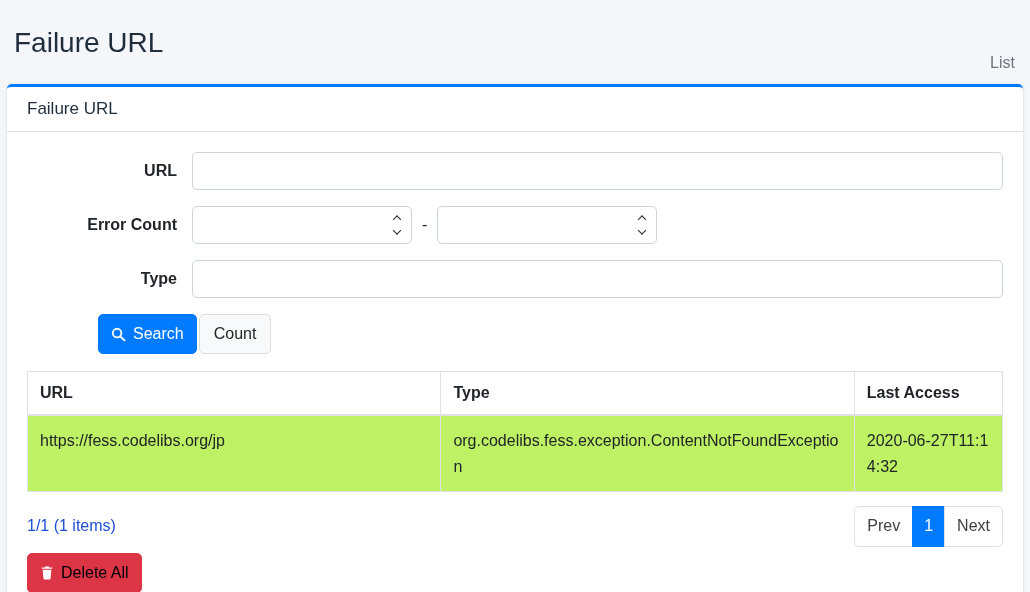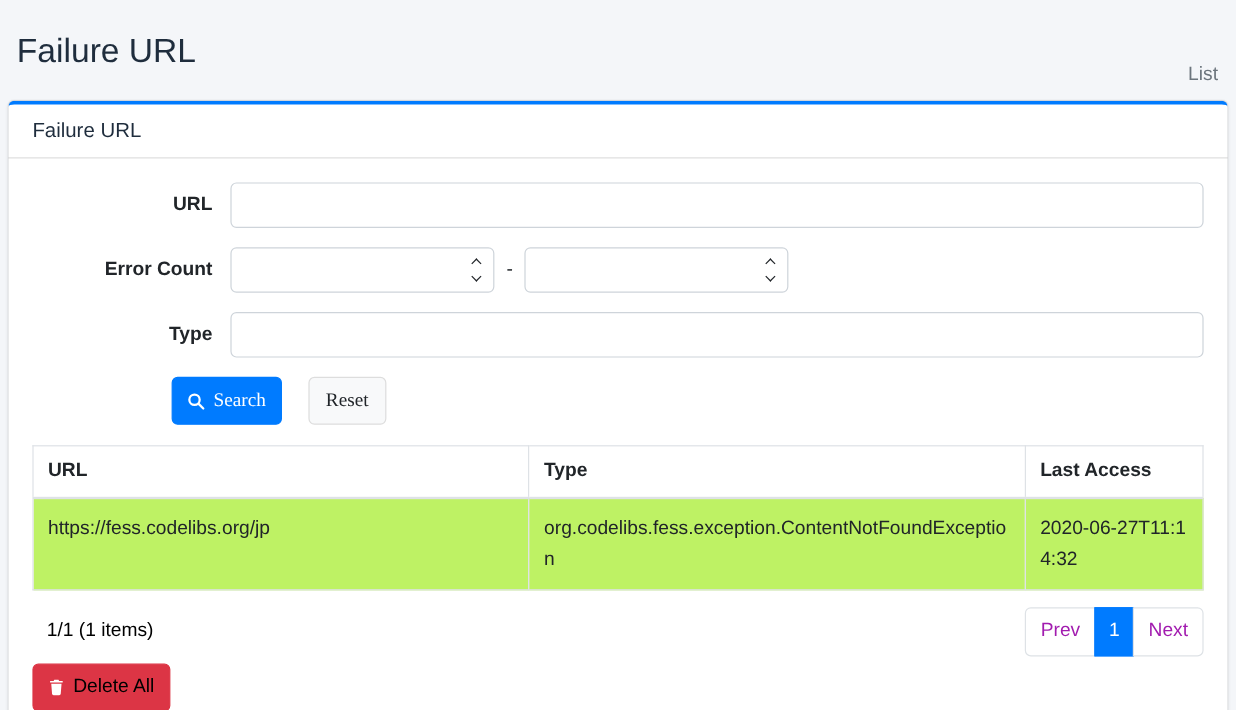--- a/index.html
+++ b/index.html
@@ -48,21 +48,21 @@
     border-left: 1.6px solid #212529; border-top: 1.6px solid #212529;
     transform: rotate(45deg);
   }
   .chev-down {
     width: 6px; height: 6px;
     border-right: 1.6px solid #212529; border-bottom: 1.6px solid #212529;
     transform: rotate(45deg);
   }
   .dash { margin: 0 10px; color: #212529; }
 
-  .btn-row { margin-left: 116px; display: flex; gap: 22px; margin-bottom: 17px; font-family: Liberation Serif, serif; }
+  .btn-row { margin-left: 71px; display: flex; gap: 2px; margin-bottom: 17px; }
   .btn {
     font: inherit; border-radius: 5px; padding: 7px 12px; cursor: pointer;
     display: inline-flex; align-items: center; gap: 7px; border: 1px solid transparent;
     line-height: 1.5;
   }
   .btn-primary { background: #007bff; border-color: #007bff; color: #fff; }
   .btn-default { background: #f8f9fa; border-color: #ddd; color: #212529; padding: 7px 14px; }
   .btn-danger  { background: #dc3545; border-color: #dc3545; color: #000000; margin-top: 6px; }
 
   .data-table { width: 100%; border-collapse: collapse; }
@@ -70,25 +70,25 @@
     border: 1px solid #dee2e6; padding: 12px; text-align: left; vertical-align: top;
   }
   .data-table thead th { border-bottom-width: 2px; font-weight: 700; background: #fff; }
   .data-table th:nth-child(1) { width: 42.4%; }
   .data-table th:nth-child(2) { width: 42.4%; }
   .data-table th:nth-child(3) { width: 15.2%; }
   .data-table tbody tr { background: #bef264; }
   .data-table td { word-break: break-all; line-height: 1.6; }
 
   .list-footer { display: flex; justify-content: space-between; align-items: center; margin-top: 14px; }
-  .page-summary { color: #000000; margin-left: 12px; }
+  .page-summary { color: #1d4ed8; }
   .pagination { display: flex; list-style: none; margin: 0; padding: 0; }
   .page-link {
     display: block; padding: 8px 12px; border: 1px solid #dee2e6;
-    background: #fff; color: #a21caf; margin-left: -1px; font: inherit; cursor: pointer;
+    background: #fff; color: #404040; margin-left: -1px; font: inherit; cursor: pointer;
     line-height: 1.4;
   }
   .page-item:first-child .page-link { border-radius: 5px 0 0 5px; margin-left: 0; }
   .page-item:last-child .page-link { border-radius: 0 5px 5px 0; }
   .page-item.active .page-link { background: #007bff; border-color: #007bff; color: #fff; padding: 8px 11px; }
   .icon-svg { display: block; }
 </style>
 </head>
 <body>
 
@@ -145,21 +145,21 @@
 
       <div class="btn-row">
         <button class="btn btn-primary">
           <svg class="icon-svg" width="15" height="15" viewBox="0 0 16 16" fill="none" stroke="#ffffff" stroke-width="2" stroke-linecap="round">
             <circle cx="6.5" cy="6.5" r="4.6"></circle>
             <line x1="10.2" y1="10.2" x2="14.3" y2="14.3"></line>
           </svg>
           <span>Search</span>
         </button>
         <button class="btn btn-default">
-          <span>Reset</span>
+          <span>Count</span>
         </button>
       </div>
 
       <table class="data-table">
         <thead>
           <tr>
             <th>URL</th>
             <th>Type</th>
             <th>Last Access</th>
           </tr>

